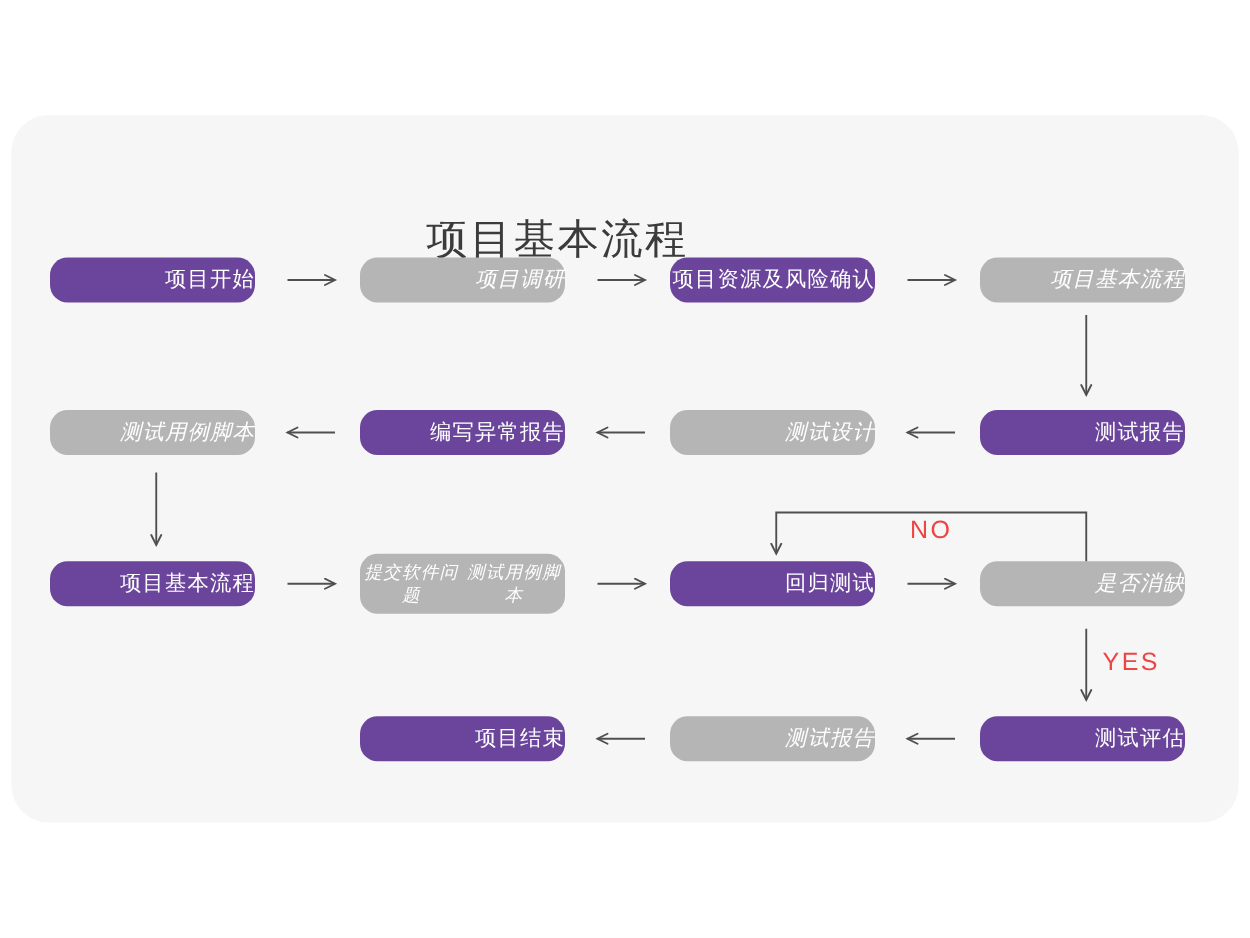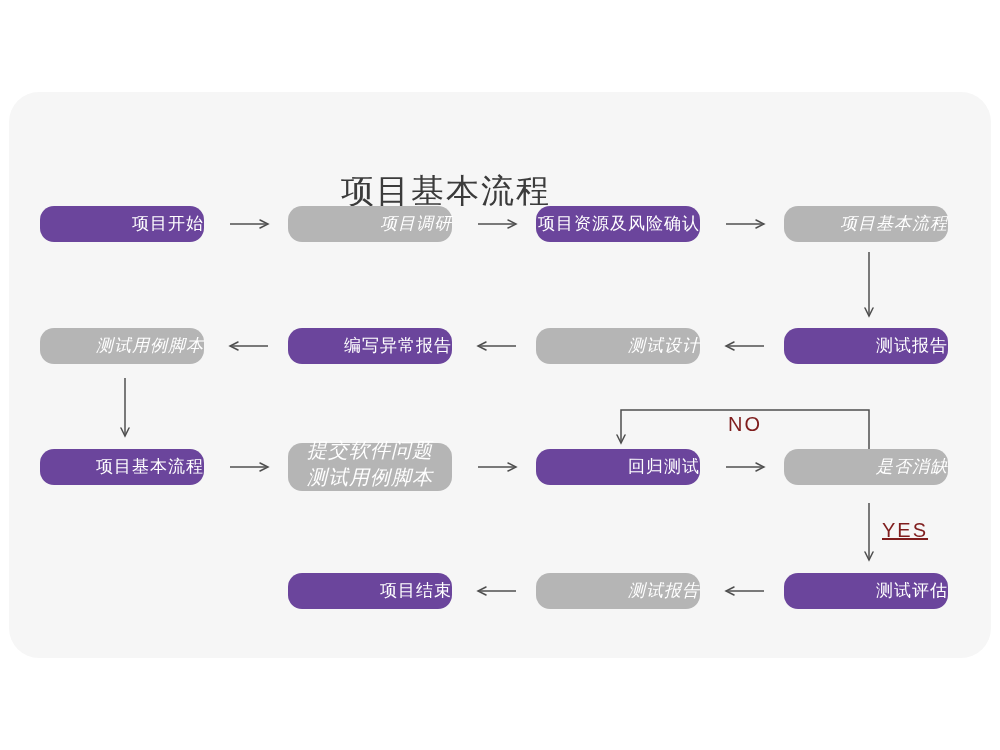--- a/index.html
+++ b/index.html
@@ -20,29 +20,29 @@
   .title{
     position:absolute;left:0;top:141px;width:892px;text-align:center;
     font-size:33px;font-weight:500;color:var(--title-color);letter-spacing:2px;margin-top:28px;
   }
   .node{
     position:absolute;width:164px;height:36px;border-radius:14px;
     display:flex;align-items:center;justify-content:flex-end;
     color:var(--box-text);font-size:17px;letter-spacing:1px;line-height:1.25;
     text-align:center;
   }
-  .node.tall{height:48px;flex-direction:column;font-size:20px;line-height:1.35;}
+  .node.tall{height:48px;flex-direction:row;font-size:14px;line-height:1.35;}
   .node.purple{background:var(--purple);}
   .node.gray{background:var(--gray);font-style:italic;}
   .arrow-layer{position:absolute;left:0;top:0;width:1000px;height:750px;pointer-events:none;}
   .edge-label{
-    position:absolute;color:#7f1d1d;font-size:20px;letter-spacing:2px;
+    position:absolute;color:#ef4444;font-size:20px;letter-spacing:2px;
   }
   #label-no{left:705px;top:413px;width:80px;text-align:center;}
-  #label-yes{left:882px;top:519px;text-decoration:underline;}
+  #label-yes{left:882px;top:519px;}
 </style>
 </head>
 <body>
 
 <div class="card"></div>
 
 <div class="title">项目基本流程</div>
 
 <div class="node purple" style="left:40px;top:206px">
     <span>项目开始</span>

